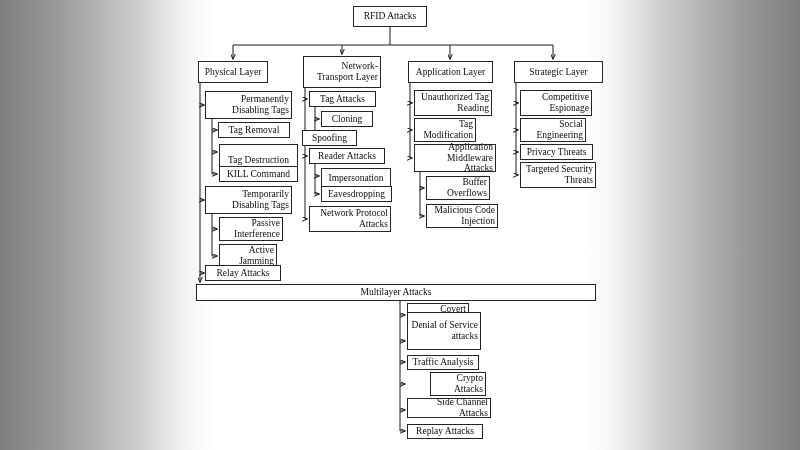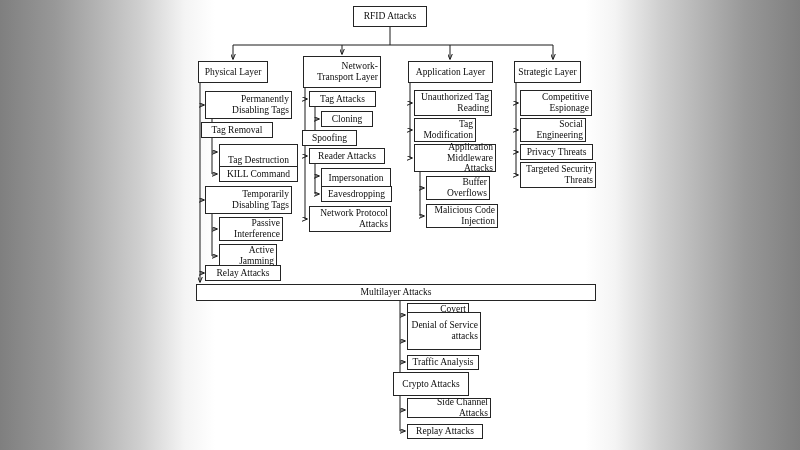--- a/index.html
+++ b/index.html
@@ -81,24 +81,24 @@
       <line x1="400" y1="410" x2="405" y2="410" marker-end="url(#arr)"></line>
       <line x1="400" y1="431" x2="405" y2="431" marker-end="url(#arr)"></line>
     </g>
   </svg>
 
   <div class="node" style="left:353px;top:6px;width:74px;height:21px">RFID Attacks</div>
 
   <div class="node" style="left:198px;top:61px;width:70px;height:22px">Physical Layer</div>
   <div class="node" style="left:303px;top:56px;width:78px;height:32px">Network-Transport Layer</div>
   <div class="node" style="left:408px;top:61px;width:85px;height:22px">Application Layer</div>
-  <div class="node" style="left:514px;top:61px;width:67px;height:22px">Strategic Layer</div>
+  <div class="node" style="left:514px;top:61px;width:89px;height:22px">Strategic Layer</div>
 
   <div class="node" style="left:205px;top:91px;width:87px;height:28px">Permanently Disabling Tags</div>
-  <div class="node" style="left:201px;top:122px;width:72px;height:16px">Tag Removal</div>
+  <div class="node" style="left:218px;top:122px;width:72px;height:16px">Tag Removal</div>
   <div class="node" style="left:219px;top:144px;width:79px;height:32px">Tag Destruction</div>
   <div class="node" style="left:219px;top:166px;width:79px;height:16px">KILL Command</div>
   <div class="node" style="left:205px;top:186px;width:87px;height:28px">Temporarily Disabling Tags</div>
   <div class="node" style="left:219px;top:217px;width:64px;height:24px">Passive Interference</div>
   <div class="node" style="left:219px;top:244px;width:58px;height:24px">Active Jamming</div>
   <div class="node" style="left:205px;top:265px;width:76px;height:16px">Relay Attacks</div>
 
   <div class="node" style="left:309px;top:91px;width:67px;height:16px">Tag Attacks</div>
   <div class="node" style="left:321px;top:111px;width:52px;height:16px">Cloning</div>
   <div class="node" style="left:302px;top:130px;width:55px;height:16px">Spoofing</div>
@@ -115,17 +115,17 @@
 
   <div class="node" style="left:520px;top:90px;width:72px;height:26px">Competitive Espionage</div>
   <div class="node" style="left:520px;top:118px;width:66px;height:24px">Social Engineering</div>
   <div class="node" style="left:520px;top:144px;width:73px;height:16px">Privacy Threats</div>
   <div class="node" style="left:520px;top:162px;width:76px;height:26px">Targeted Security Threats</div>
 
   <div class="node" style="left:196px;top:284px;width:400px;height:17px">Multilayer Attacks</div>
   <div class="node" style="left:407px;top:303px;width:62px;height:24px">Covert Channels</div>
   <div class="node" style="left:407px;top:312px;width:74px;height:38px">Denial of Service attacks</div>
   <div class="node" style="left:407px;top:355px;width:72px;height:15px">Traffic Analysis</div>
-  <div class="node" style="left:393px;top:372px;width:76px;height:24px">Crypto Attacks</div>
+  <div class="node" style="left:430px;top:372px;width:56px;height:24px">Crypto Attacks</div>
   <div class="node" style="left:407px;top:398px;width:84px;height:20px">Side Channel Attacks</div>
   <div class="node" style="left:407px;top:424px;width:76px;height:15px">Replay Attacks</div>
 
 </div>
 
 </body></html>

